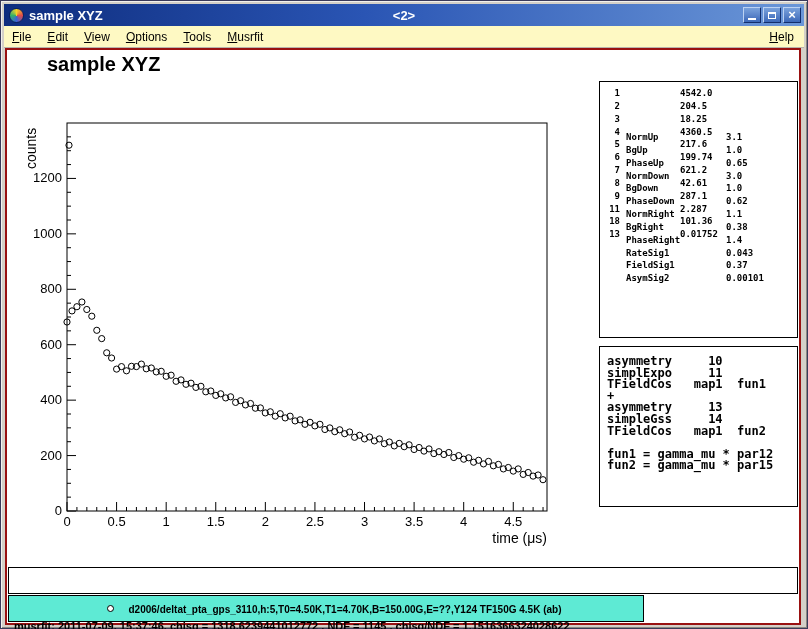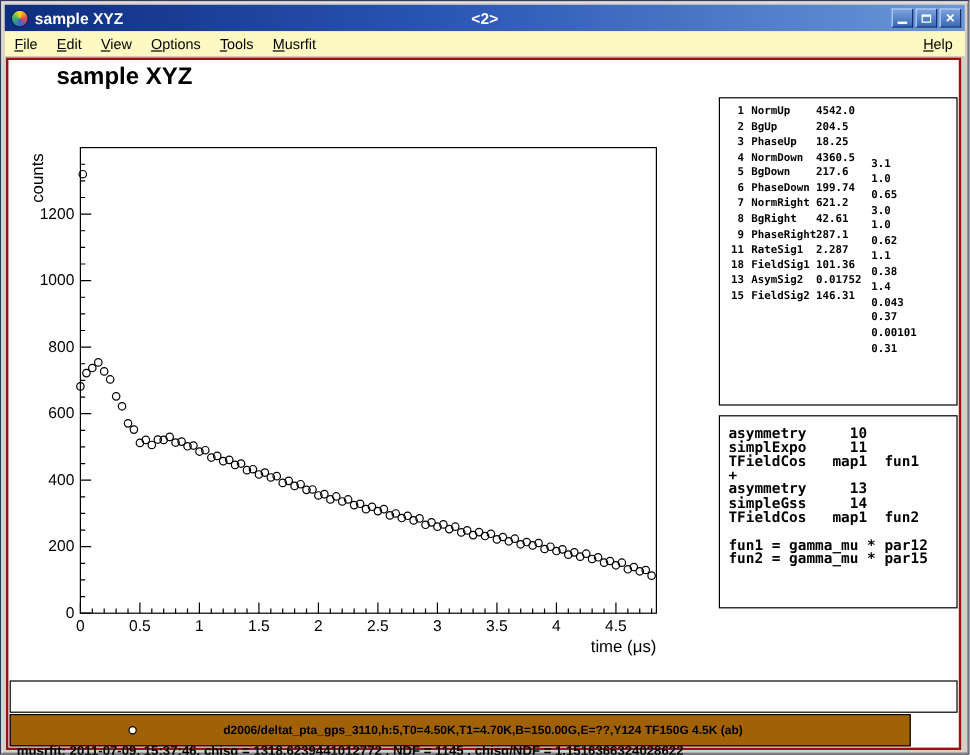--- a/index.html
+++ b/index.html
@@ -58,40 +58,40 @@
   #chart-svg { position:absolute; left:0; top:0; }
   
   .param-panel {
     position:absolute; left:592px; top:31px; width:199px; height:257px;
     border:1px solid #000; background:#fff; overflow:hidden;
     font-family:"DejaVu Sans Mono",monospace; font-weight:bold; font-size:9px;
     padding:5px 0 0 6px;
   }
   .param-row { display:flex; height:12.85px; line-height:12.5px; }
   .param-num { width:14px; text-align:right; flex:none; }
-  .param-name { width:54px; margin-left:6px; flex:none; }
+  .param-name { width:54px; margin-left:6px; flex:none;margin-top:44px; }
   .param-value { width:46px; flex:none; }
   .param-error { flex:1;margin-top:44px; }
   
   .theory-panel {
     position:absolute; left:592px; top:296px; width:199px; height:161px;
     border:1px solid #000; background:#fff; overflow:hidden;
     font-family:"DejaVu Sans Mono",monospace; font-weight:bold; font-size:12px;
     padding:9px 0 0 7px; white-space:pre;
   }
   .theory-line { height:11.6px; line-height:11.6px; }
   
   .fit-info-box {
     position:absolute; left:1px; top:517px; width:790px; height:27px;
     border:1px solid #000; background:#fff;
   }
   .fit-info-text { position:absolute; left:5px; top:7px; font-size:11px; font-weight:bold; white-space:nowrap;margin-top:45px; }
   .legend-box {
-    position:absolute; left:1px; top:545px; width:751px; height:27px;
-    border:1px solid #000; background:#a16207;
+    position:absolute; left:1px; top:545px; width:636px; height:27px;
+    border:1px solid #000; background:#5eead4;
   }
   .legend-marker {
     position:absolute; left:98px; top:9px; width:7px; height:7px;
     border:1px solid #000; border-radius:50%; background:#fff;
   }
   .legend-text {
     position:absolute; left:0; right:0; top:8px; text-align:center; text-indent:38px;
     font-size:10px; font-weight:bold; white-space:nowrap;
   }
 </style>
@@ -400,26 +400,20 @@
           <span class="param-name">FieldSig1</span>
           <span class="param-value">101.36</span>
           <span class="param-error">0.37</span>
         </div>
         <div class="param-row">
           <span class="param-num">13</span>
           <span class="param-name">AsymSig2</span>
           <span class="param-value">0.01752</span>
           <span class="param-error">0.00101</span>
         </div>
-        <div class="param-row">
-          <span class="param-num">15</span>
-          <span class="param-name">FieldSig2</span>
-          <span class="param-value">146.31</span>
-          <span class="param-error">0.31</span>
-        </div>
       </div>
 
     <div class="theory-panel"><div class="theory-line">asymmetry     10</div><div class="theory-line">simplExpo     11</div><div class="theory-line">TFieldCos   map1  fun1</div><div class="theory-line">+</div><div class="theory-line">asymmetry     13</div><div class="theory-line">simpleGss     14</div><div class="theory-line">TFieldCos   map1  fun2</div><div class="theory-line"></div><div class="theory-line">fun1 = gamma_mu * par12</div><div class="theory-line">fun2 = gamma_mu * par15</div></div>
 
     <div class="fit-info-box">
       <div class="fit-info-text">musrfit: 2011-07-09, 15:37:46, chisq = 1318.6239441012772 , NDF = 1145 , chisq/NDF = 1.1516366324028622</div>
     </div>
 
     <div class="legend-box">
       <span class="legend-marker"></span>

